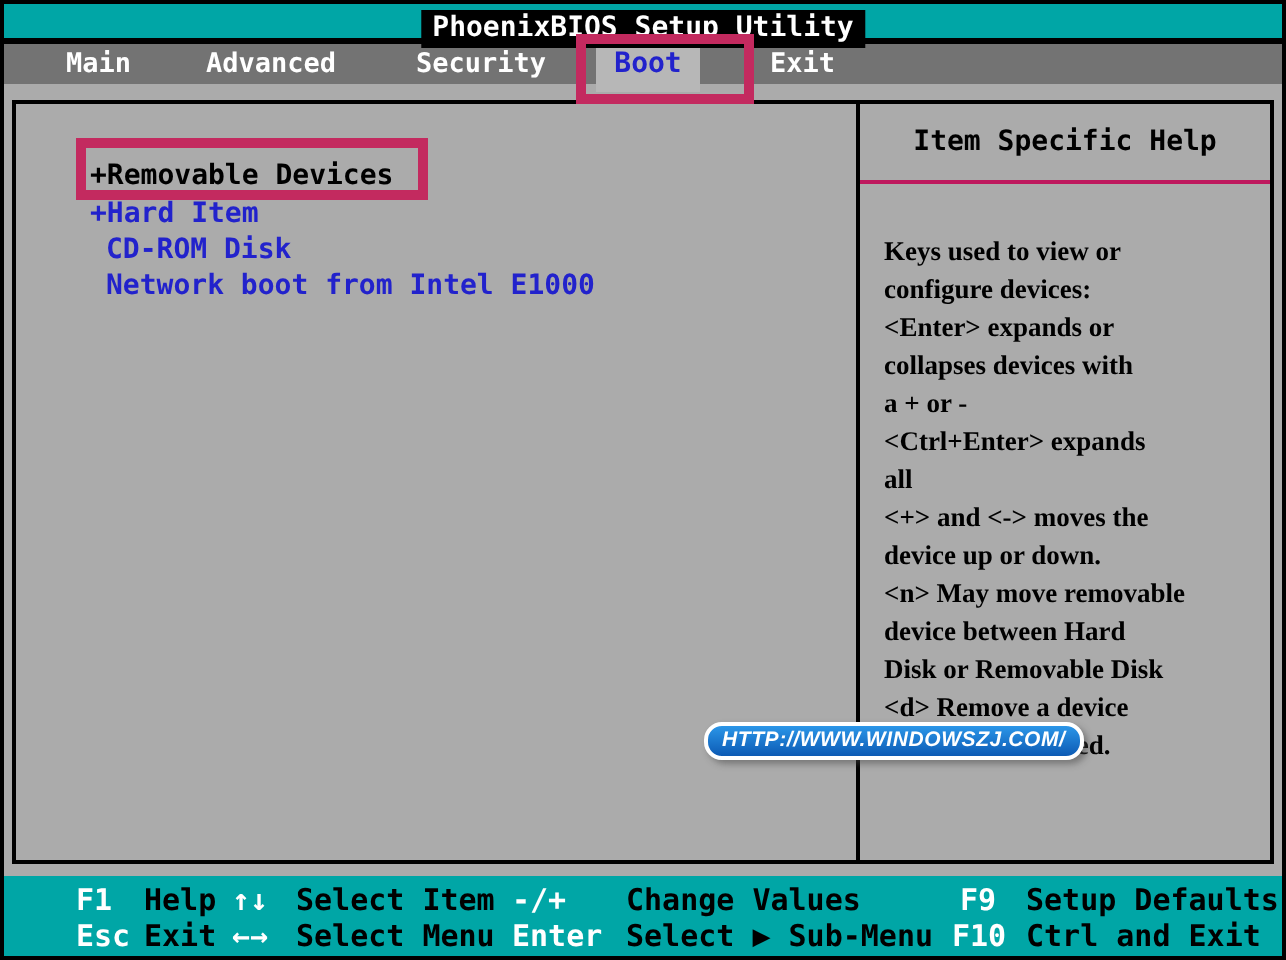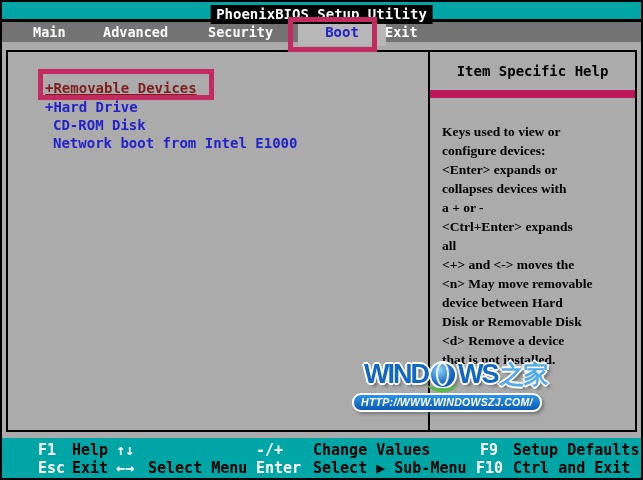--- a/index.html
+++ b/index.html
@@ -9,31 +9,31 @@
     font-weight:bold;overflow:hidden;margin:0 auto;
   }
   
   .titlebar{position:absolute;left:2px;right:2px;top:2px;height:20px;
     background:#00A6A6;border-bottom:3px solid #000;box-sizing:border-box;}
   .title-chip{position:absolute;left:50%;top:5px;transform:translateX(-50%);
     background:#000;color:#fff;font-size:14px;padding:1px 6px 2px 6px;white-space:nowrap;z-index:2;}
   
   .menubar{position:absolute;left:2px;right:2px;top:22px;height:20px;background:#737373;}
   .menu-item{position:absolute;top:2px;color:#fff;font-size:13.5px;white-space:nowrap;}
-  .boot-tab{position:absolute;left:296px;top:-2px;width:88px;height:26px;background:#B7B7B7;
+  .boot-tab{position:absolute;left:296px;top:-2px;width:52px;height:26px;background:#B7B7B7;
     color:#2222CC;font-size:14px;text-align:center;line-height:25px;z-index:1;}
   
   .content{position:absolute;left:2px;right:2px;top:42px;height:396px;background:#ABABAB;}
   .main-box{position:absolute;left:4px;top:8px;width:424px;height:382px;
     border:2px solid #000;box-sizing:border-box;}
   .boot-item{position:absolute;font-size:14px;color:#2222CC;white-space:nowrap;}
-  .boot-item.selected{color:#7f1d1d;text-decoration:underline;}
+  .boot-item.selected{color:#000000;}
   .help-box{position:absolute;left:426px;top:8px;width:209px;height:382px;
     border:2px solid #000;box-sizing:border-box;}
-  .help-title{height:38px;border-bottom:8px solid #be185d;color:#000;font-size:14px;
+  .help-title{height:38px;border-bottom:2px solid #be185d;color:#000;font-size:14px;
     text-align:center;line-height:38px;white-space:nowrap;}
   .help-text{padding:24px 4px 0 12px;color:#000;font-size:13.5px;line-height:19px;font-family:Liberation Serif, serif;}
   .help-text div{white-space:nowrap;}
   
   .annot{position:absolute;border:5px solid #C32A5F;box-sizing:border-box;z-index:6;}
   .annot-boot{left:288px;top:17px;width:89px;height:35px;}
   .annot-removable{left:38px;top:69px;width:176px;height:31px;}
   
   .footer{position:absolute;left:2px;right:2px;top:438px;height:40px;background:#00A6A6;}
   .footer span{position:absolute;font-size:15px;white-space:nowrap;}
@@ -76,70 +76,66 @@
     <span class="menu-item" style="left:101px">Advanced</span>
     <span class="menu-item" style="left:206px">Security</span>
     <div class="boot-tab">Boot</div>
     <span class="menu-item" style="left:383px">Exit</span>
   </div>
 
   <div class="content">
 
     <div class="main-box">
       <div class="boot-item selected" style="left:37px;top:28px">+Removable Devices</div>
-      <div class="boot-item" style="left:37px;top:47px">+Hard Drive</div>
+      <div class="boot-item" style="left:37px;top:47px">+Hard Item</div>
       <div class="boot-item" style="left:45px;top:65px">CD-ROM Disk</div>
       <div class="boot-item" style="left:45px;top:83px">Network boot from Intel E1000</div>
     </div>
 
     <div class="help-box">
       <div class="help-title">Item Specific Help</div>
       <div class="help-text">
         <div>Keys used to view or</div>
         <div>configure devices:</div>
         <div>&lt;Enter&gt; expands or</div>
         <div>collapses devices with</div>
         <div>a + or -</div>
         <div>&lt;Ctrl+Enter&gt; expands</div>
         <div>all</div>
         <div>&lt;+&gt; and &lt;-&gt; moves the</div>
+        <div>device up or down.</div>
         <div>&lt;n&gt; May move removable</div>
         <div>device between Hard</div>
         <div>Disk or Removable Disk</div>
         <div>&lt;d&gt; Remove a device</div>
         <div>that is not installed.</div>
       </div>
     </div>
   </div>
 
   <div class="annot annot-boot"></div>
   <div class="annot annot-removable"></div>
 
   <div class="footer">
     <span class="key frow1" style="left:36px">F1</span>
     <span class="lbl frow1" style="left:70px">Help</span>
     <span class="key frow1" style="left:114px">↑↓</span>
+    <span class="lbl frow1" style="left:146px">Select Item</span>
     <span class="key frow1" style="left:254px">-/+</span>
     <span class="lbl frow1" style="left:311px">Change Values</span>
     <span class="key frow1" style="left:478px">F9</span>
     <span class="lbl frow1" style="left:511px">Setup Defaults</span>
 
     <span class="key frow2" style="left:36px">Esc</span>
     <span class="lbl frow2" style="left:70px">Exit</span>
     <span class="key frow2" style="left:114px">←→</span>
     <span class="lbl frow2" style="left:146px">Select Menu</span>
     <span class="key frow2" style="left:254px">Enter</span>
     <span class="lbl frow2" style="left:311px">Select ▶ Sub-Menu</span>
     <span class="key frow2" style="left:474px">F10</span>
     <span class="lbl frow2" style="left:511px">Ctrl and Exit</span>
   </div>
 
   <div class="watermark">
-    <div class="wm-row">
-      <span class="wm-en">WIND</span>
-      <span class="globe"></span>
-      <span class="wm-en">WS</span>
-      <span class="wm-cn">之家</span>
-    </div>
     <div class="wm-url">HTTP://WWW.WINDOWSZJ.COM/</div>
   </div>
 
 </div>
 
 </body></html>

